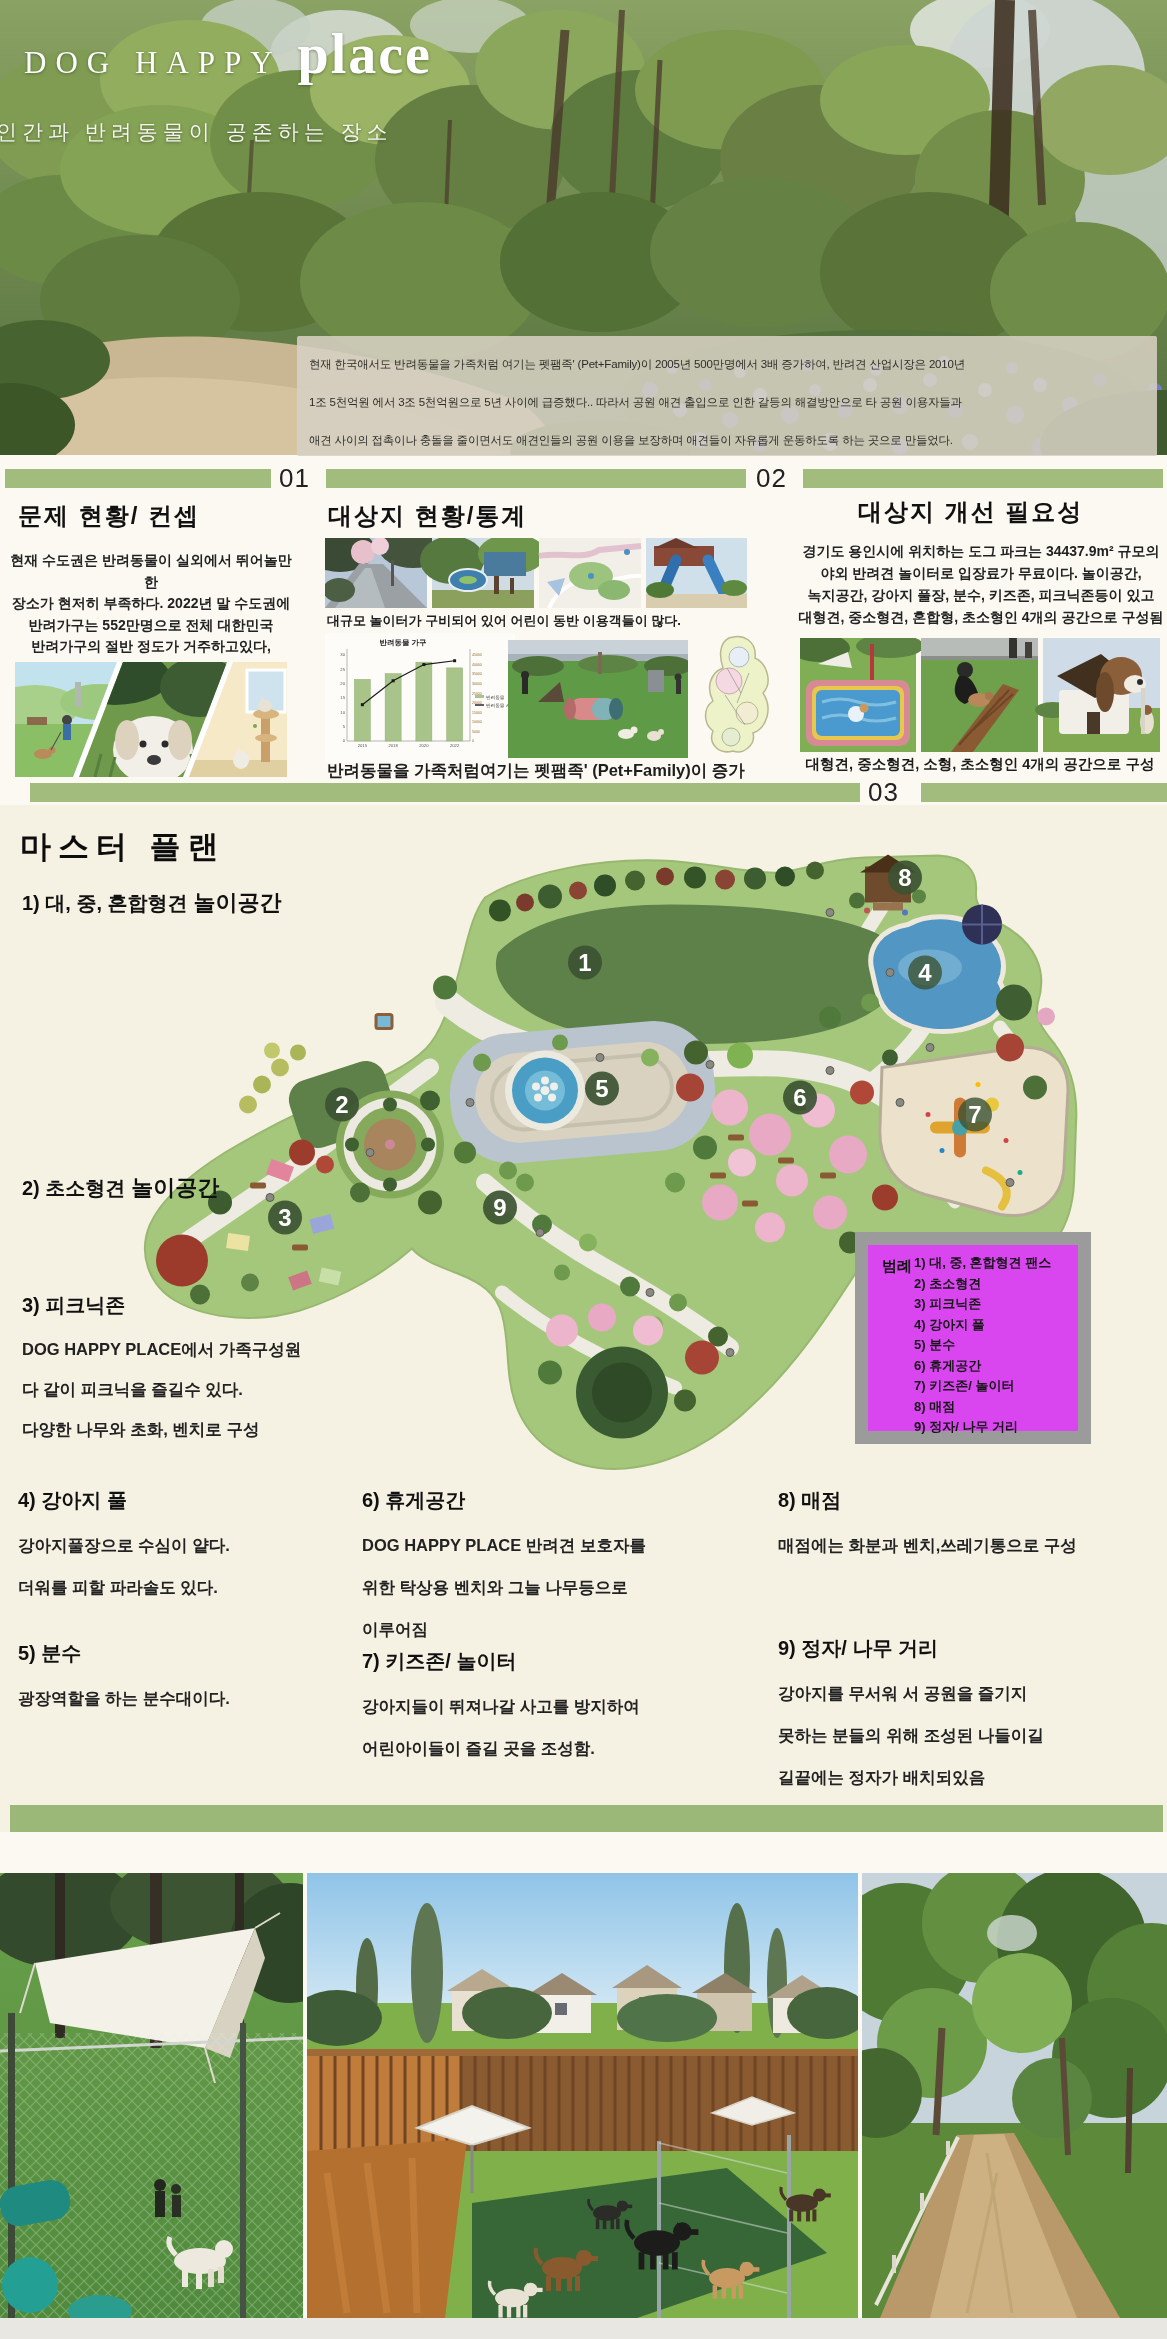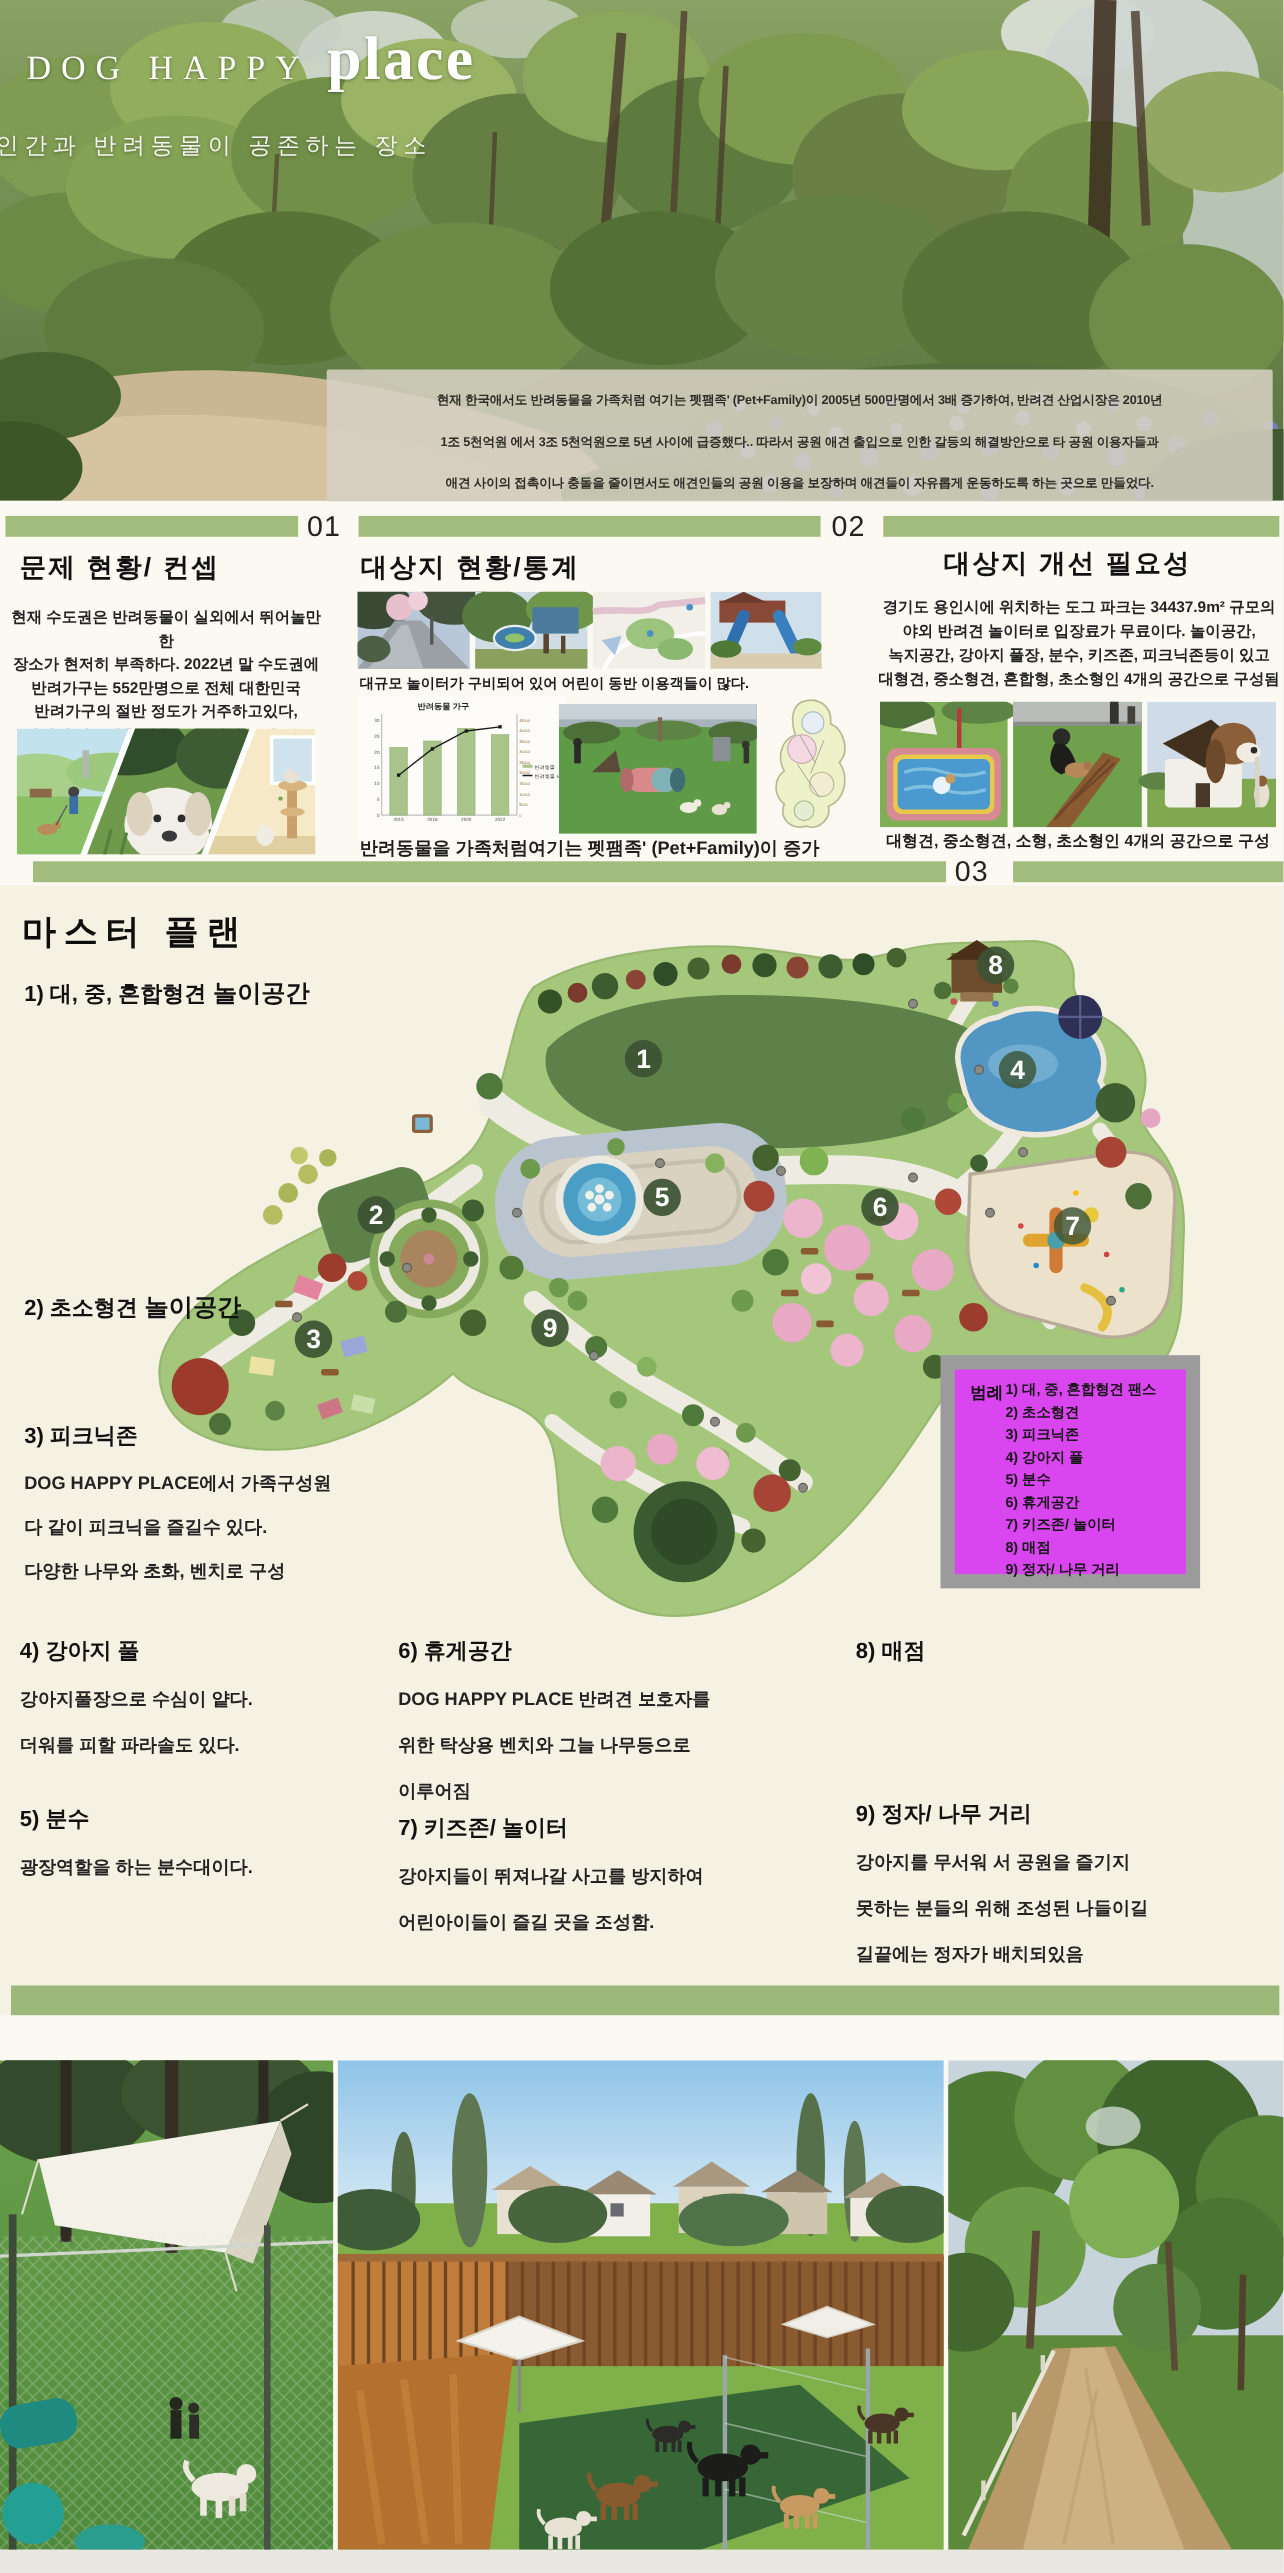--- a/index.html
+++ b/index.html
@@ -9,22 +9,22 @@
   
   .hero-title{position:absolute;left:24px;top:22px;color:#fff;white-space:nowrap;
               text-shadow:0 1px 3px rgba(30,40,20,.45);}
   .hero-title .t1{font-family:"Liberation Serif",serif;font-size:31px;letter-spacing:9px;}
   .hero-title .t2{font-family:"Liberation Serif",serif;font-size:56px;font-weight:bold;letter-spacing:2px;margin-left:16px;}
   .hero-sub{position:absolute;left:-4px;top:118px;color:#f5f5f0;font-size:21px;letter-spacing:5px;
             text-shadow:0 1px 3px rgba(30,40,20,.5);white-space:nowrap;}
   .intro-box{position:absolute;left:297px;top:336px;width:860px;height:120px;
              background:rgba(214,208,195,.88);border-radius:2px;box-sizing:border-box;
              padding:9px 12px 0 12px;}
-  .intro-box .txt{font-size:11.5px;font-weight:bold;line-height:38px;letter-spacing:-.2px;
-                  color:#2e2c27;white-space:pre-line;text-align:center;}
+  .intro-box .txt{font-size:11.5px;font-weight:normal;line-height:38px;letter-spacing:-.2px;
+                  color:#2e2c27;white-space:pre-line;}
   
   .dbar{position:absolute;height:19px;background:#a2bc7d;}
   .dbar.big{height:27px;background:#9cb878;}
   .dnum{position:absolute;font-size:26px;color:#222;line-height:26px;letter-spacing:1px;}
   
   .col-title{position:absolute;font-size:24px;font-weight:800;letter-spacing:2px;color:#111;white-space:nowrap;}
   .body-txt{position:absolute;font-size:14px;font-weight:bold;color:#222;white-space:pre-line;text-align:center;}
   .cap{position:absolute;font-weight:bold;color:#1d1d1d;white-space:nowrap;}
   
   .mp-title{position:absolute;left:20px;top:826px;font-size:31px;font-weight:800;letter-spacing:7px;color:#0d0d0d;}
@@ -718,20 +718,21 @@
 위한 탁상용 벤치와 그늘 나무등으로
 이루어짐</div>
   </div>
   <div class="mp-item" style="left:362px;top:1648px;">
     <div class="mp-h"><span>7) 키즈존/ 놀이터</span></div>
     <div class="mp-b" style="line-height:42px;">강아지들이 뛰져나갈 사고를 방지하여
 어린아이들이 즐길 곳을 조성함.</div>
   </div>
   <div class="mp-item" style="left:778px;top:1487px;">
     <div class="mp-h"><span>8) 매점</span></div>
+    <div class="mp-b" style="line-height:42px;">매점에는 화분과 벤치,쓰레기통으로 구성</div>
   </div>
   <div class="mp-item" style="left:778px;top:1635px;">
     <div class="mp-h"><span>9) 정자/ 나무 거리</span></div>
     <div class="mp-b" style="line-height:42px;">강아지를 무서워 서 공원을 즐기지
 못하는 분들의 위해 조성된 나들이길
 길끝에는 정자가 배치되있음</div>
   </div>
 
   <div class="dbar big" style="left:10px;top:1805px;width:1153px;"></div>
 

